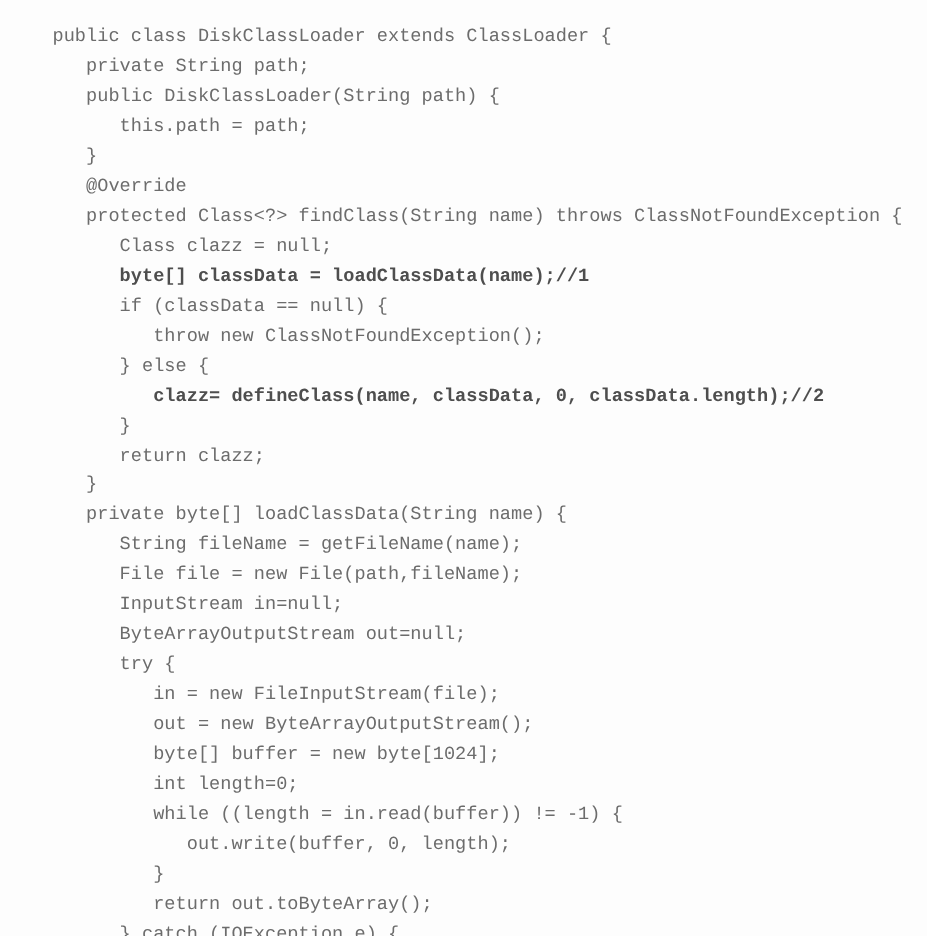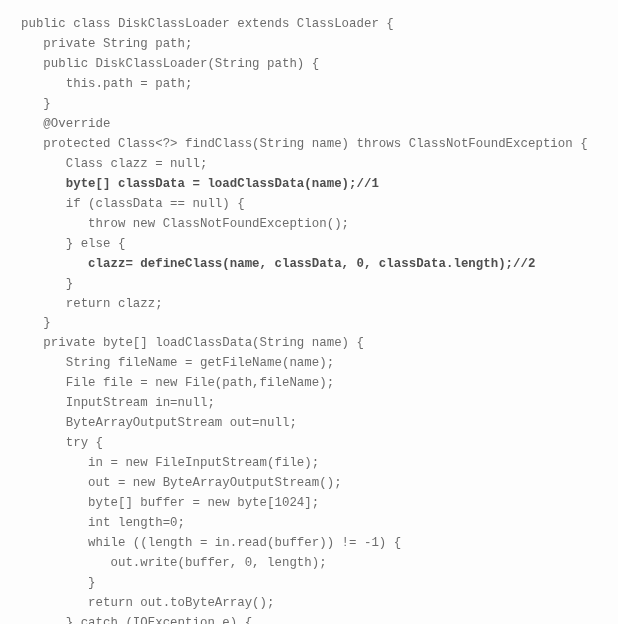--- a/index.html
+++ b/index.html
@@ -29,21 +29,21 @@
     color: #6c6c6c;
     letter-spacing: 0.02px;
     white-space: pre;
     -webkit-font-smoothing: none;
   }
 
   .code-line {
     display: block;
     height: 19.95px;
     white-space: pre;
-    padding-left: 21px;
+    padding-left: 35px;
   }
 
   .code-line.bold {
     font-weight: bold;
     color: #4e4e4e;
   }
 </style>
 </head>
 <body>
 

